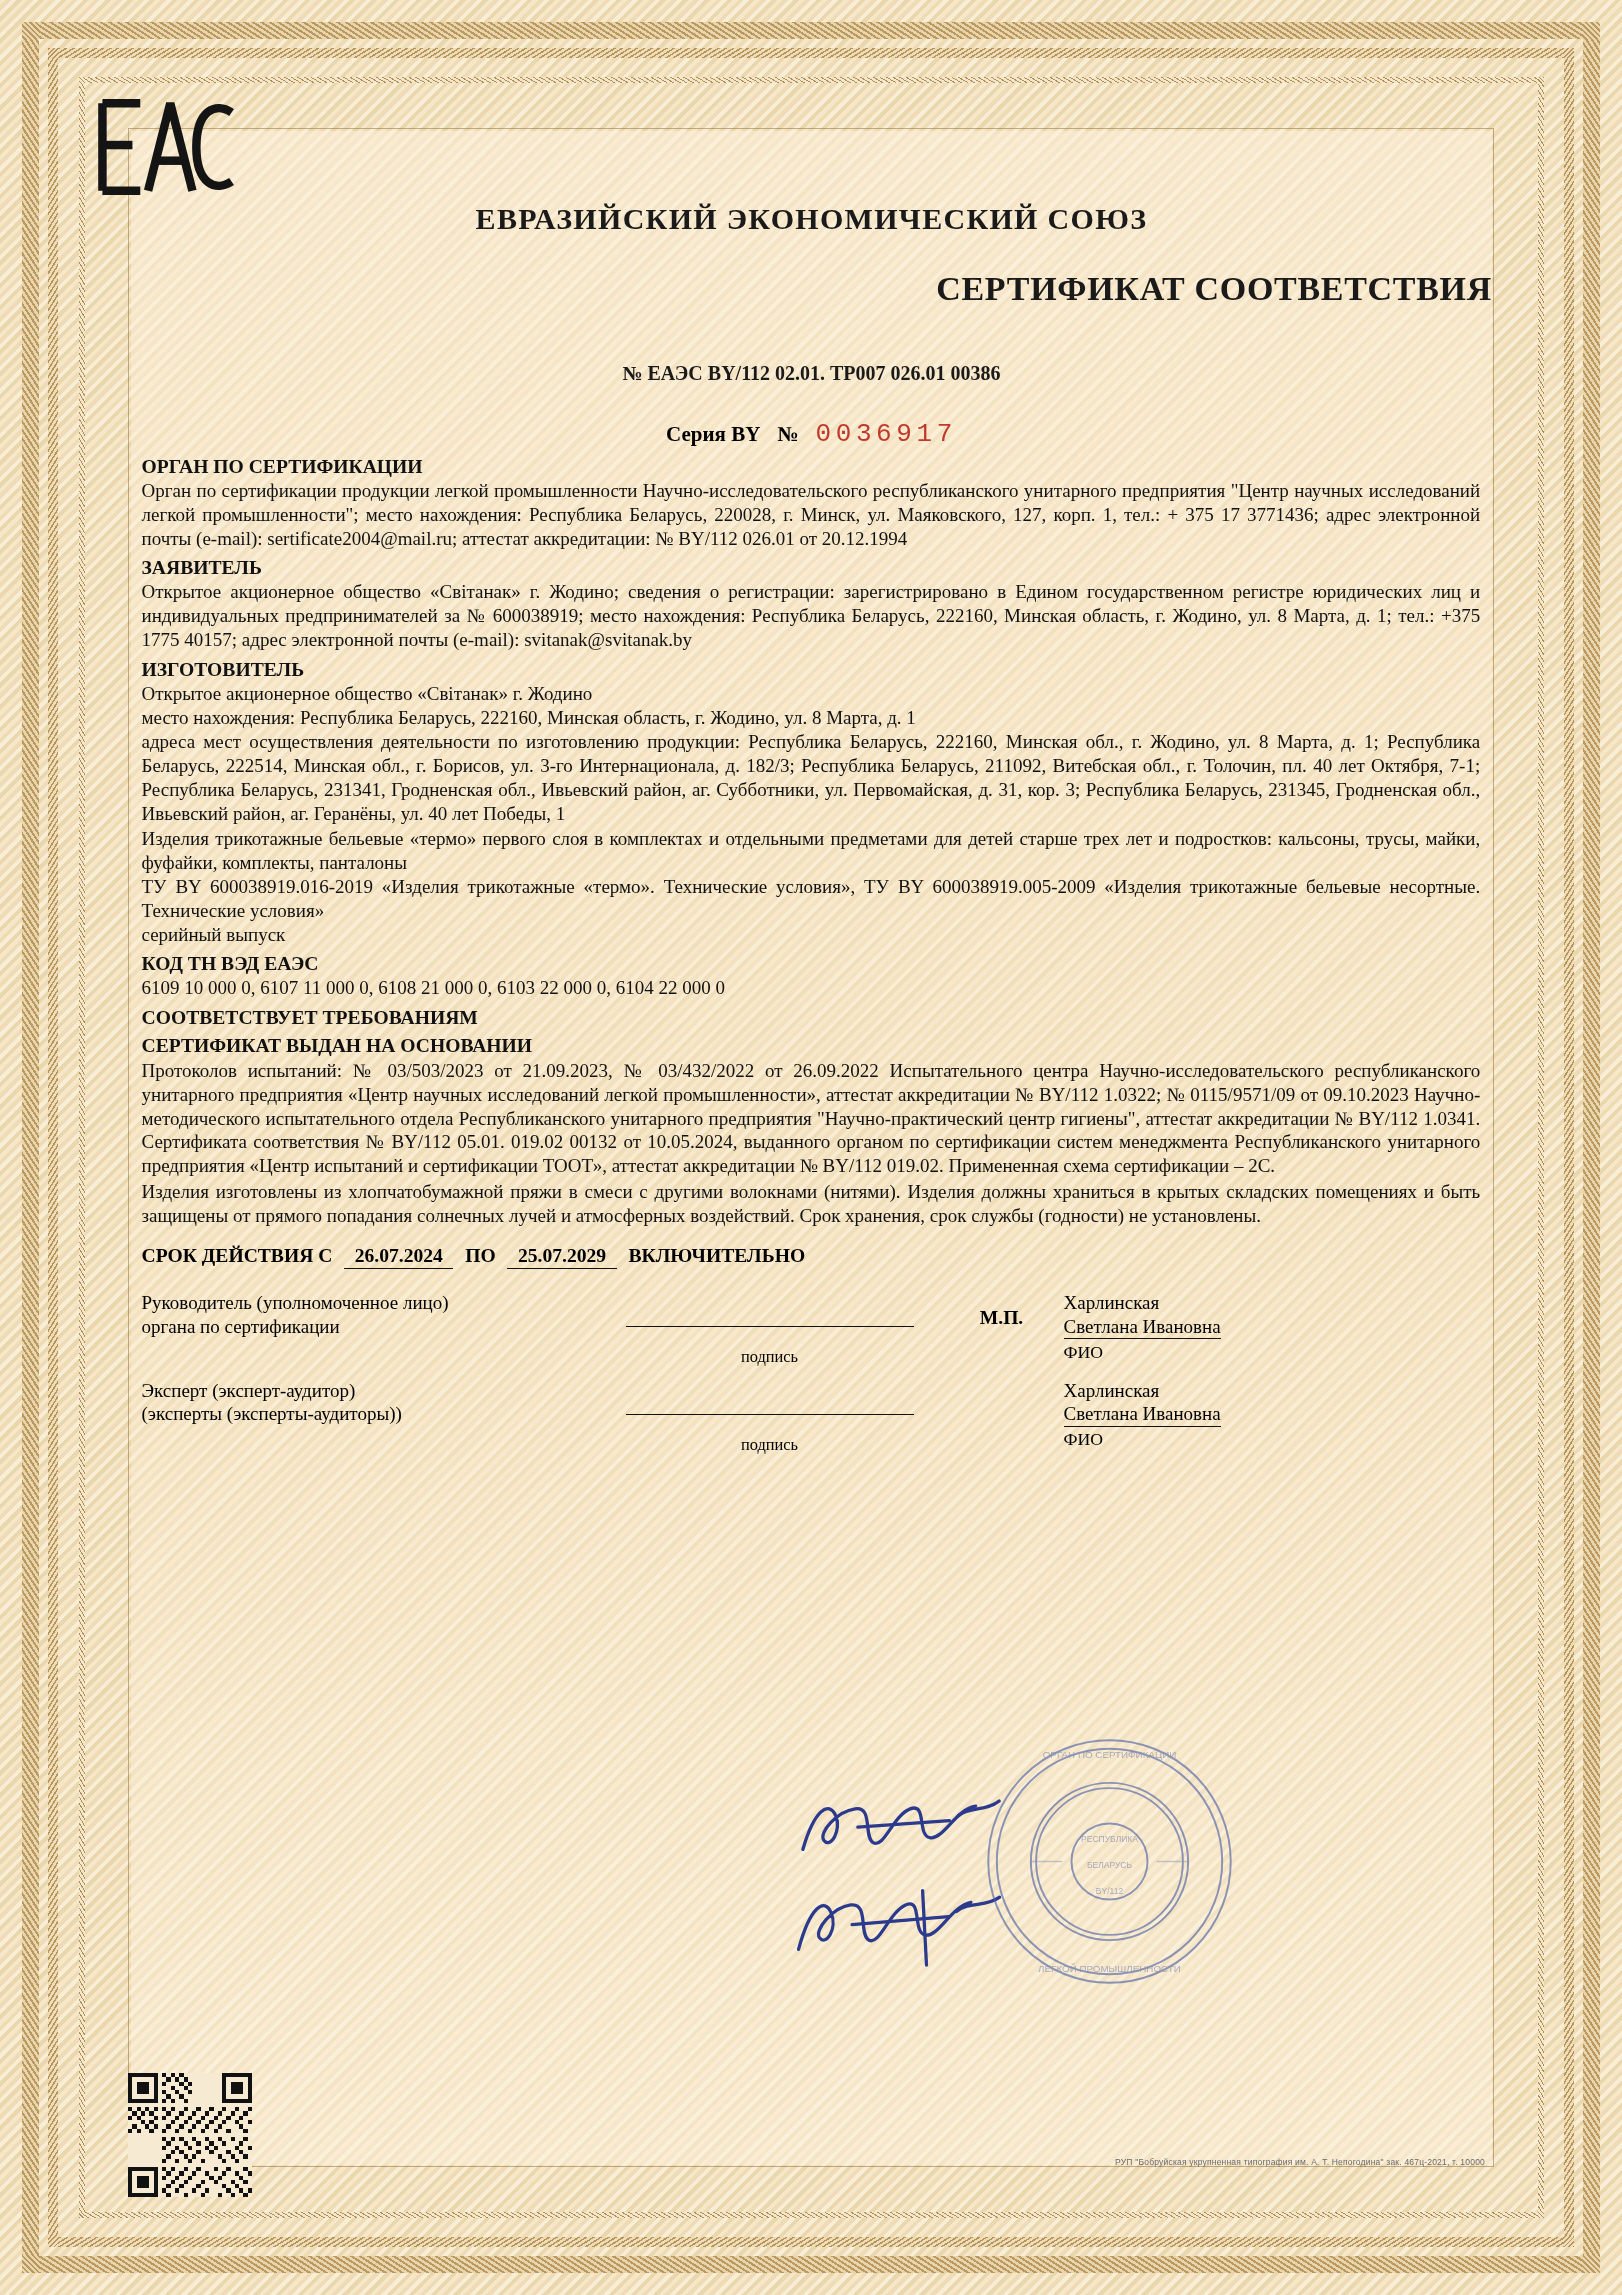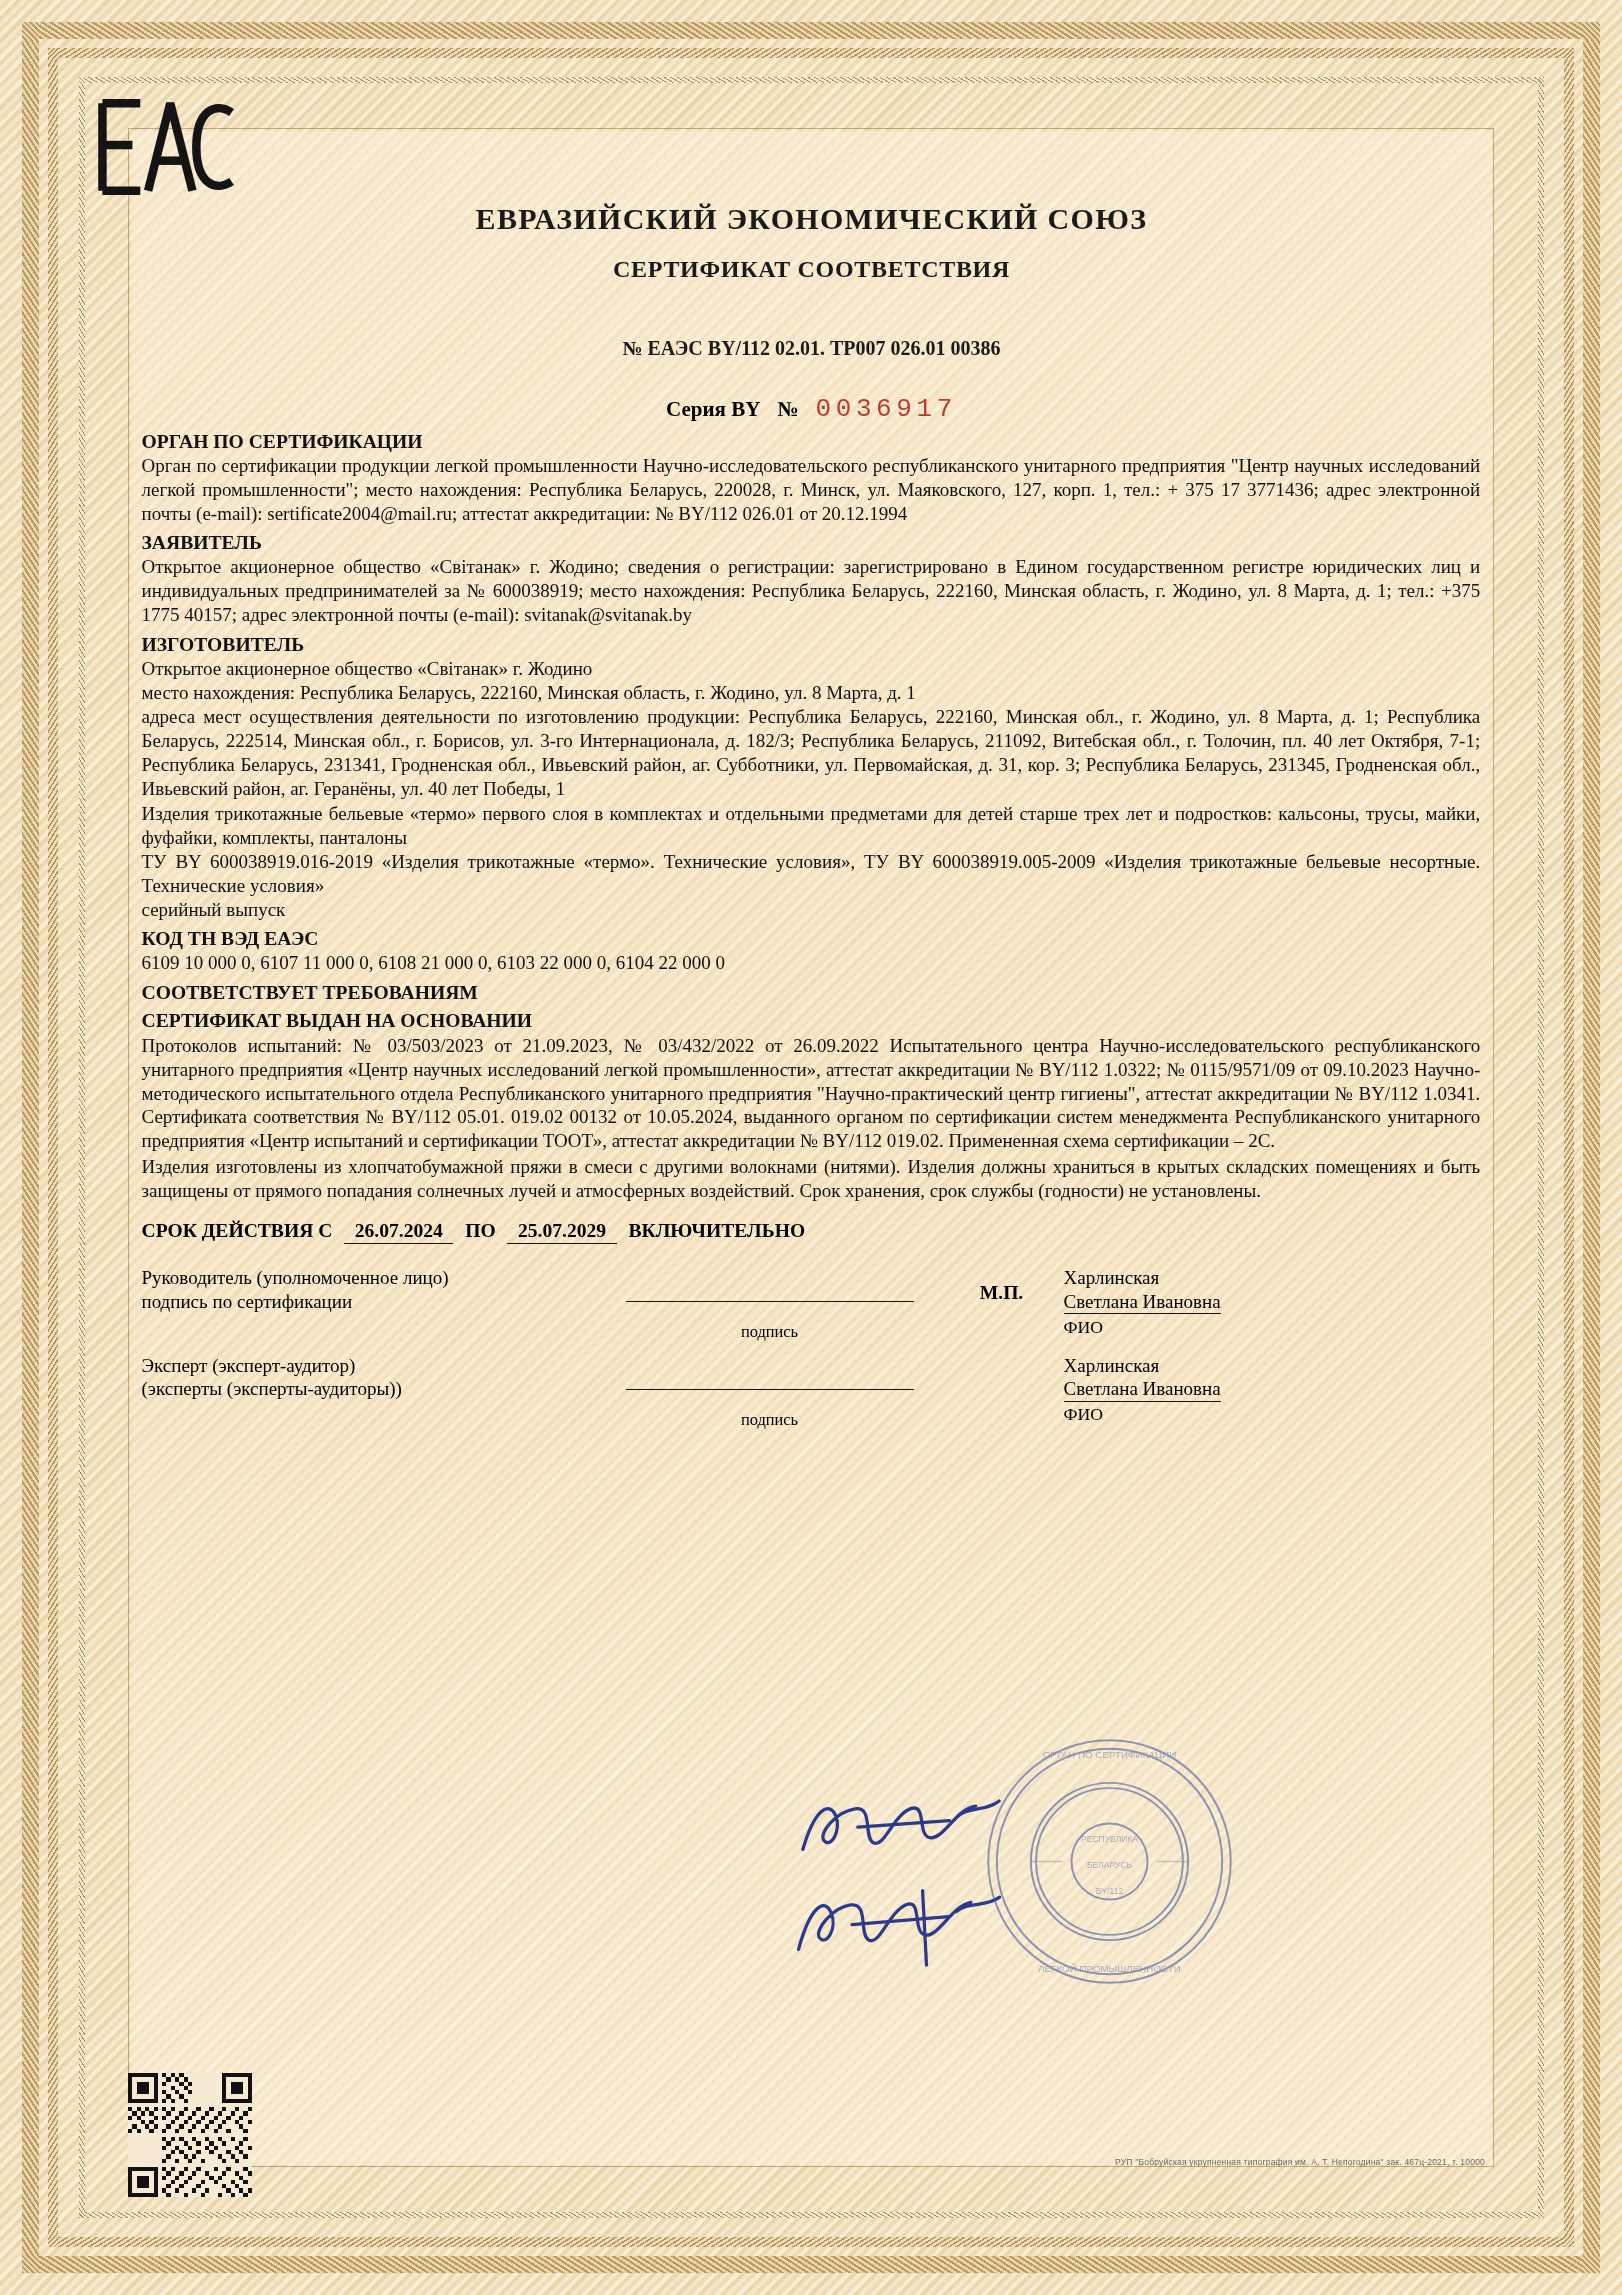--- a/index.html
+++ b/index.html
@@ -89,26 +89,26 @@
 
   .title-main {
     text-align: center;
     font-size: 30px;
     font-weight: bold;
     letter-spacing: 1.3px;
     color: #1a1a1a;
     margin-top: 65px;
   }
   .title-sub {
-    text-align: center;
-    font-size: 24px;
+    text-align: right;
+    font-size: 34px;
     font-weight: bold;
     letter-spacing: 0.7px;
     color: #1a1a1a;
-    margin-top: 20px;
+    margin-top: 34px;
   }
   .cert-number {
     text-align: center;
     font-size: 20px;
     font-weight: bold;
     color: #1a1a1a;
     margin-top: 54px;
   }
   .series-row {
     display: flex;
@@ -323,21 +323,21 @@
       <span>ПО</span>
       <span class="validity-date">25.07.2029</span>
       <span>ВКЛЮЧИТЕЛЬНО</span>
     </div>
 
     <div class="signatures">
 
       <div class="sig-block">
         <div class="sig-left">
           <div>Руководитель  (уполномоченное лицо)</div>
-          <div>подпись по сертификации</div>
+          <div>органа по сертификации</div>
         </div>
         <div class="sig-mid">
           <div class="sig-line"></div>
           <div class="sig-caption">подпись</div>
         </div>
         <div class="sig-mp">М.П.</div>
         <div class="sig-right">
           <div>Харлинская</div>
           <div class="sig-name-underline">Светлана Ивановна</div>
           <div class="fio">ФИО</div>

